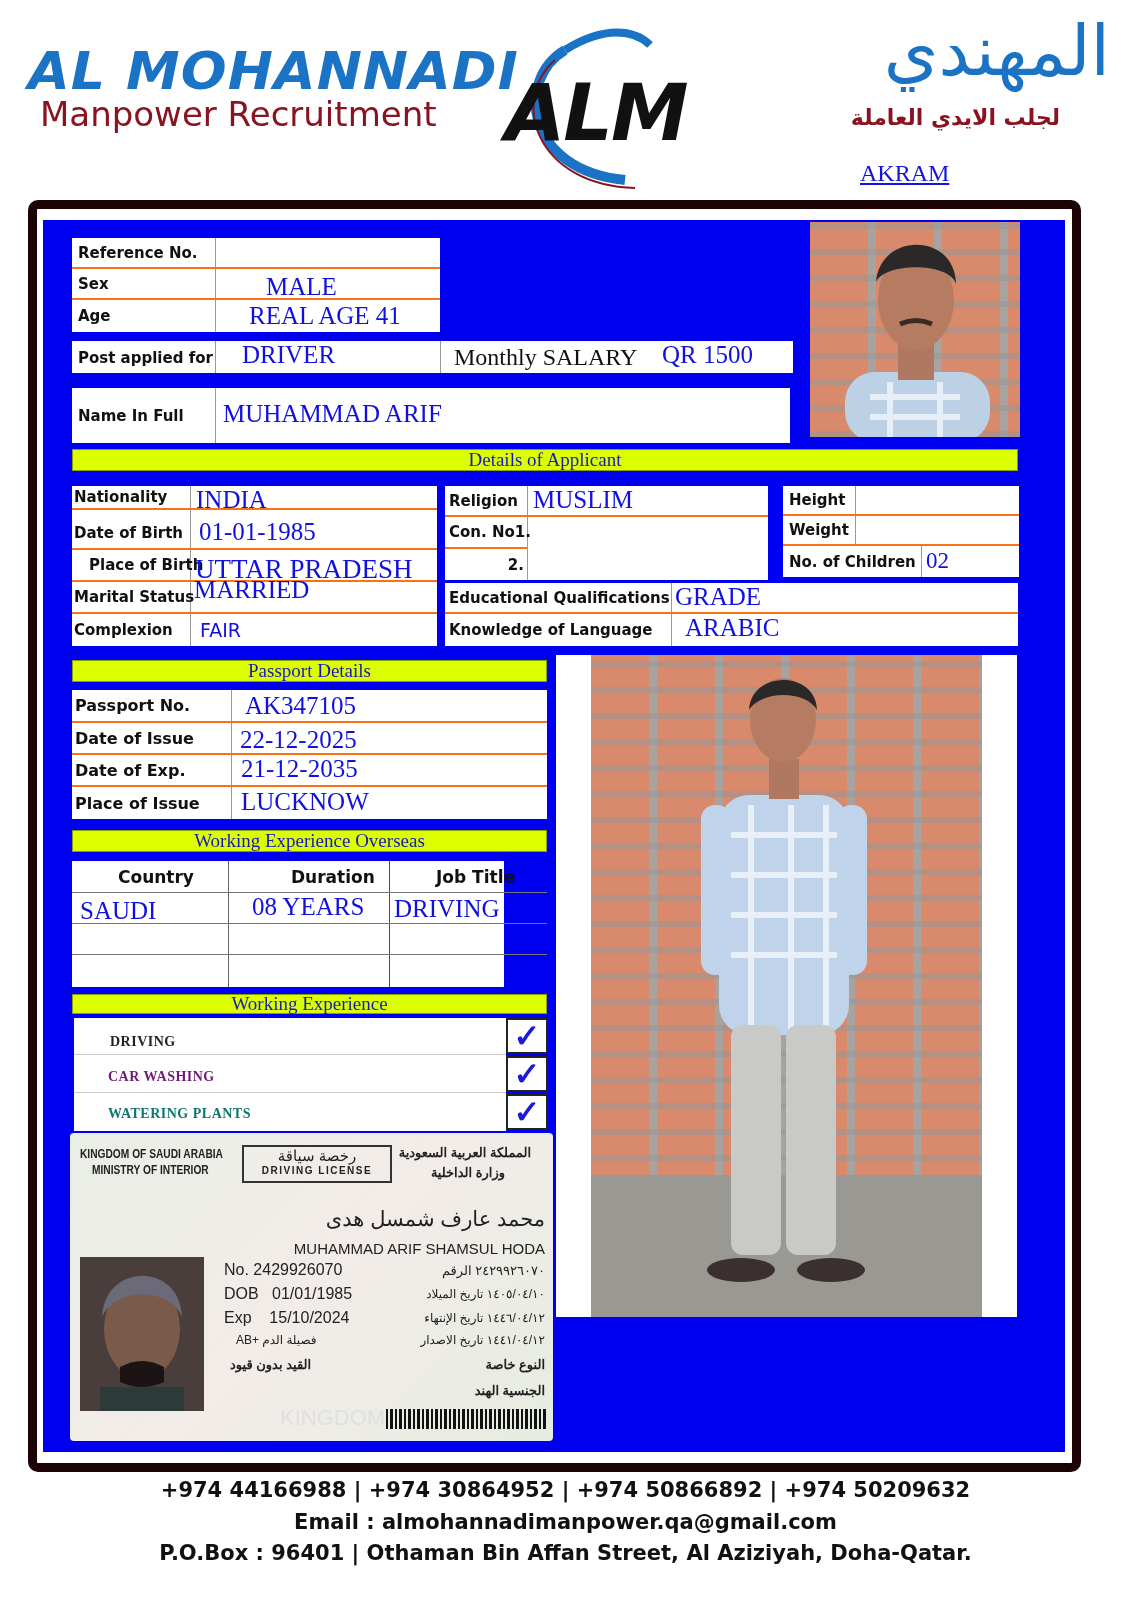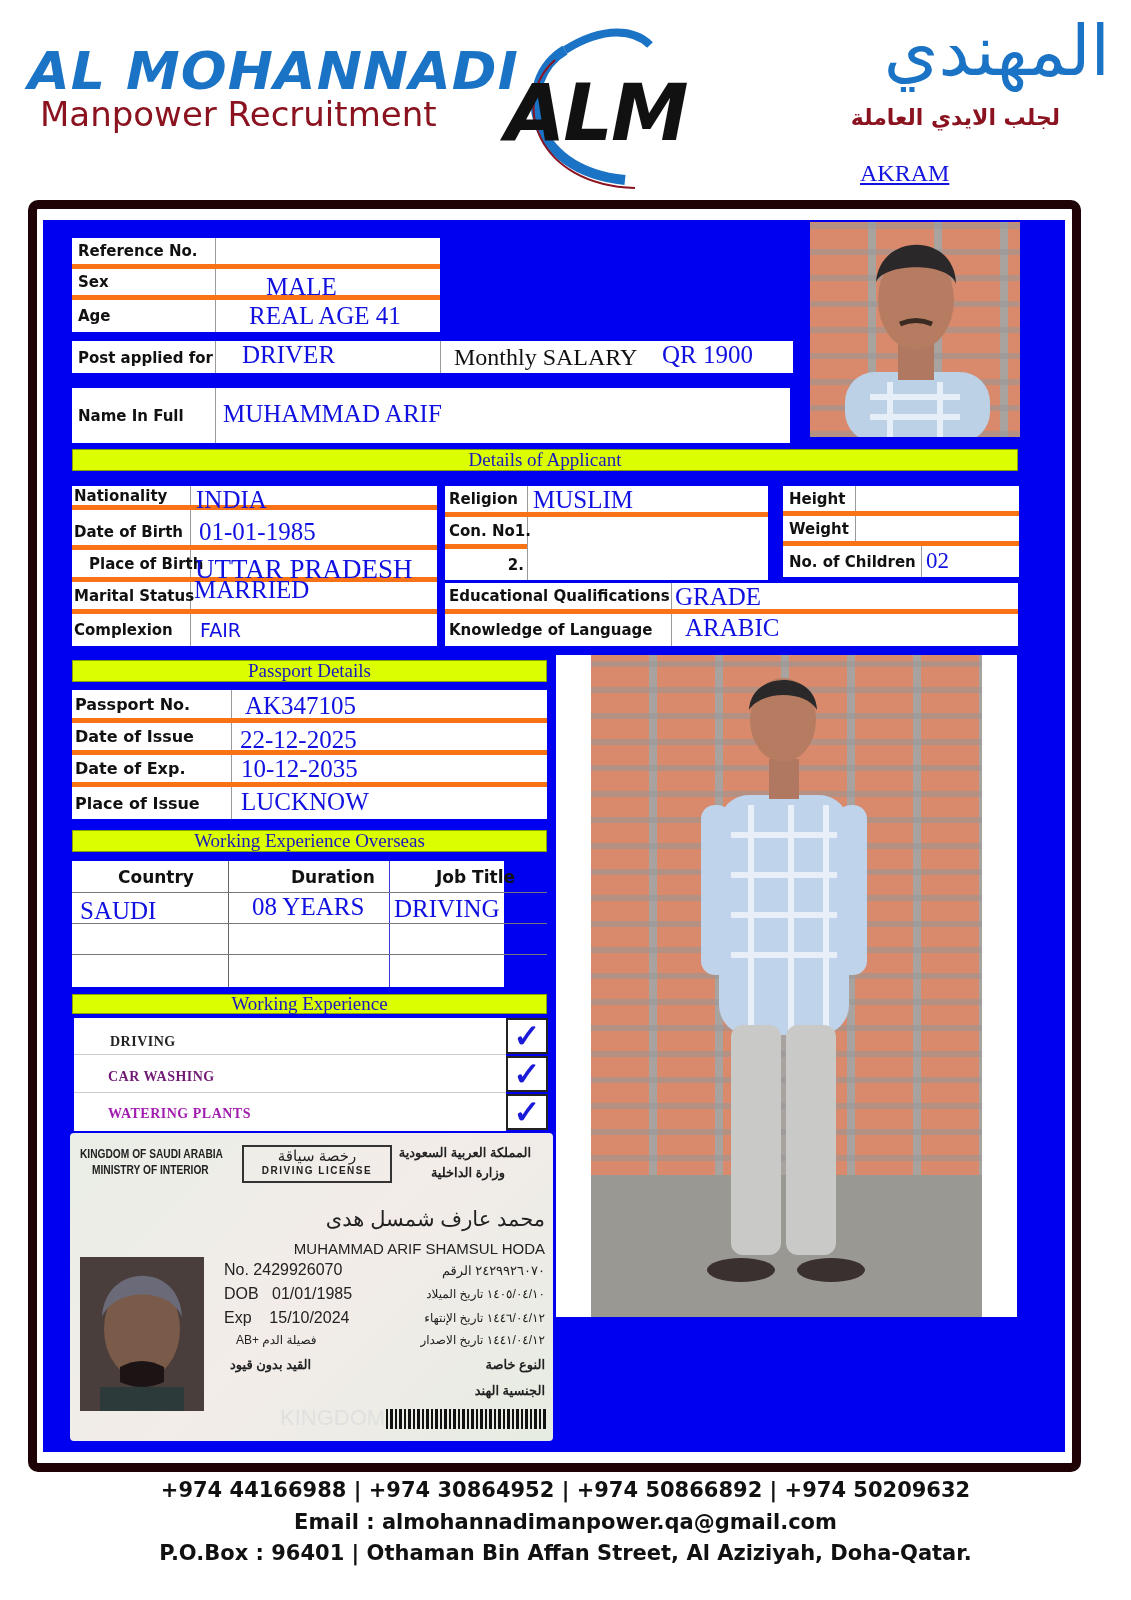--- a/index.html
+++ b/index.html
@@ -10,21 +10,21 @@
   .brand-sub { left: 40px; top: 94px; font-family: "DejaVu Sans", sans-serif; font-size: 34px; color: #8b1320; }
   .logo { left: 495px; top: 20px; width: 240px; height: 170px; }
   .logo-text { position: absolute; left: 10px; top: 48px; font-family: "DejaVu Sans", sans-serif; font-weight: bold; font-style: italic; font-size: 78px; color: #111; letter-spacing: -2px; }
   .brand-ar { left: 740px; top: 10px; width: 370px; text-align: right; font-family: "DejaVu Sans", sans-serif; font-size: 70px; color: #1a73c4; direction: rtl; }
   .brand-ar-sub { left: 790px; top: 105px; width: 270px; text-align: right; font-family: "DejaVu Sans", sans-serif; font-weight: bold; font-size: 22px; color: #8b1320; direction: rtl; }
   .agent { left: 860px; top: 160px; font-family: "Liberation Serif", serif; font-size: 24px; color: #1414e0; text-decoration: underline; }
   
   .frame { left: 28px; top: 200px; width: 1053px; height: 1272px; border: 9px solid #1d0306; border-radius: 10px; background: #fff; }
   .blue { left: 43px; top: 220px; width: 1022px; height: 1232px; background: #0000f0; }
   .box { position: absolute; background: #fff; }
-  .cell { position: absolute; border-bottom: 5px solid #f97316; display: flex; align-items: center; }
+  .cell { position: absolute; border-bottom: 2px solid #f97316; display: flex; align-items: center; }
   .lbl { font-family: "DejaVu Sans", sans-serif; font-weight: bold; font-size: 15px; color: #111; padding-left: 6px; white-space: nowrap; }
   .val { font-family: "Liberation Serif", serif; font-size: 25px; color: #1010e0; white-space: nowrap; }
   .vline { position: absolute; width: 1px; background: #9a9a9a; }
   .band { position: absolute; background: #dcff00; border: 1px solid #8aa000; text-align: center; font-family: "Liberation Serif", serif; font-size: 19px; color: #1818c0; line-height: 20px; }
   .photo { position: absolute; overflow: hidden; }
   .brick { background:
       repeating-linear-gradient(0deg, rgba(150,150,150,0.55) 0 6px, transparent 6px 26px),
       repeating-linear-gradient(90deg, #d98a6c 0 58px, #a9a3a0 58px 66px);
   }
   .check { position: absolute; width: 42px; height: 36px; border: 2px solid #222; background: #fff; font-size: 32px; color: #1a1ad8; line-height: 32px; text-align: center; font-weight: bold; }
@@ -67,21 +67,21 @@
     <span class="val" style="position:absolute;left:177px;">REAL AGE 41</span>
   </div>
 </div>
 
 <div class="box" style="left:72px;top:341px;width:721px;height:32px;">
   <div class="vline" style="left:143px;top:0;height:32px;"></div>
   <div class="vline" style="left:368px;top:0;height:32px;"></div>
   <span class="lbl" style="position:absolute;left:0;top:8px;">Post applied for</span>
   <span class="val" style="position:absolute;left:170px;top:0px;">DRIVER</span>
   <span style="position:absolute;left:382px;top:3px;font-family:'Liberation Serif',serif;font-size:24px;color:#111;">Monthly SALARY</span>
-  <span class="val" style="position:absolute;left:590px;top:0px;">QR 1900</span>
+  <span class="val" style="position:absolute;left:590px;top:0px;">QR 1500</span>
 </div>
 
 <div class="box" style="left:72px;top:388px;width:718px;height:55px;">
   <div class="vline" style="left:143px;top:0;height:55px;"></div>
   <span class="lbl" style="position:absolute;left:0;top:19px;">Name In Full</span>
   <span class="val" style="position:absolute;left:151px;top:12px;">MUHAMMAD ARIF</span>
 </div>
 
 <div class="photo brick" style="left:810px;top:222px;width:210px;height:215px;">
   <svg width="210" height="215">
@@ -168,21 +168,21 @@
   <div class="cell" style="left:0;top:0;width:475px;height:33px;">
       <span class="lbl" style="padding-left:3px;font-size:16px;">Passport No.</span>
       <span class="val" style="position:absolute;left:173px;top:2px;">AK347105</span>
     </div>
   <div class="cell" style="left:0;top:33px;width:475px;height:32px;">
       <span class="lbl" style="padding-left:3px;font-size:16px;">Date of Issue</span>
       <span class="val" style="position:absolute;left:168px;top:3px;">22-12-2025</span>
     </div>
   <div class="cell" style="left:0;top:65px;width:475px;height:32px;">
       <span class="lbl" style="padding-left:3px;font-size:16px;">Date of Exp.</span>
-      <span class="val" style="position:absolute;left:169px;top:0;">10-12-2035</span>
+      <span class="val" style="position:absolute;left:169px;top:0;">21-12-2035</span>
     </div>
   <div class="cell" style="left:0;top:97px;width:475px;height:32px;border-bottom:none;">
       <span class="lbl" style="padding-left:3px;font-size:16px;">Place of Issue</span>
       <span class="val" style="position:absolute;left:169px;top:1px;">LUCKNOW</span>
     </div>
 </div>
 
 <div class="band" style="left:72px;top:830px;width:475px;height:22px;">Working Experience Overseas</div>
 <div class="box" style="left:72px;top:861px;width:432px;height:126px;">
   <div class="vline" style="left:156px;top:0;height:126px;background:#666;"></div>
@@ -211,21 +211,21 @@
 
 <div class="band" style="left:72px;top:994px;width:475px;height:20px;line-height:18px;">Working Experience</div>
 <div class="box" style="left:74px;top:1018px;width:432px;height:113px;">
   <div class="cell" style="left:0;top:0;width:432px;height:37px;border-bottom:1px solid #ccc;">
     <span style="position:absolute;left:36px;top:16px;font-family:'Liberation Serif',serif;font-weight:bold;font-size:14px;color:#222;letter-spacing:0.5px;">DRIVING</span>
   </div>
   <div class="cell" style="left:0;top:37px;width:432px;height:38px;border-bottom:1px solid #ccc;">
     <span style="position:absolute;left:34px;top:14px;font-family:'Liberation Serif',serif;font-weight:bold;font-size:14px;color:#701a75;letter-spacing:0.5px;">CAR WASHING</span>
   </div>
   <div class="cell" style="left:0;top:75px;width:432px;height:38px;border-bottom:none;">
-    <span style="position:absolute;left:34px;top:13px;font-family:'Liberation Serif',serif;font-weight:bold;font-size:14px;color:#a21caf;letter-spacing:0.5px;">WATERING PLANTS</span>
+    <span style="position:absolute;left:34px;top:13px;font-family:'Liberation Serif',serif;font-weight:bold;font-size:14px;color:#0f766e;letter-spacing:0.5px;">WATERING PLANTS</span>
   </div>
 </div>
 <div class="check" style="left:506px;top:1018px;"><span>✓</span></div>
 <div class="check" style="left:506px;top:1056px;"><span>✓</span></div>
 <div class="check" style="left:506px;top:1094px;"><span>✓</span></div>
 
 <div class="lic">
   <div class="t" style="left:10px;top:14px;font-size:12px;font-weight:bold;transform:scaleX(0.85);transform-origin:left;">KINGDOM OF SAUDI ARABIA</div>
   <div class="t" style="left:22px;top:30px;font-size:12px;font-weight:bold;transform:scaleX(0.85);transform-origin:left;">MINISTRY OF INTERIOR</div>
   <div style="position:absolute;left:172px;top:12px;width:150px;height:38px;border:2px solid #333;text-align:center;">

